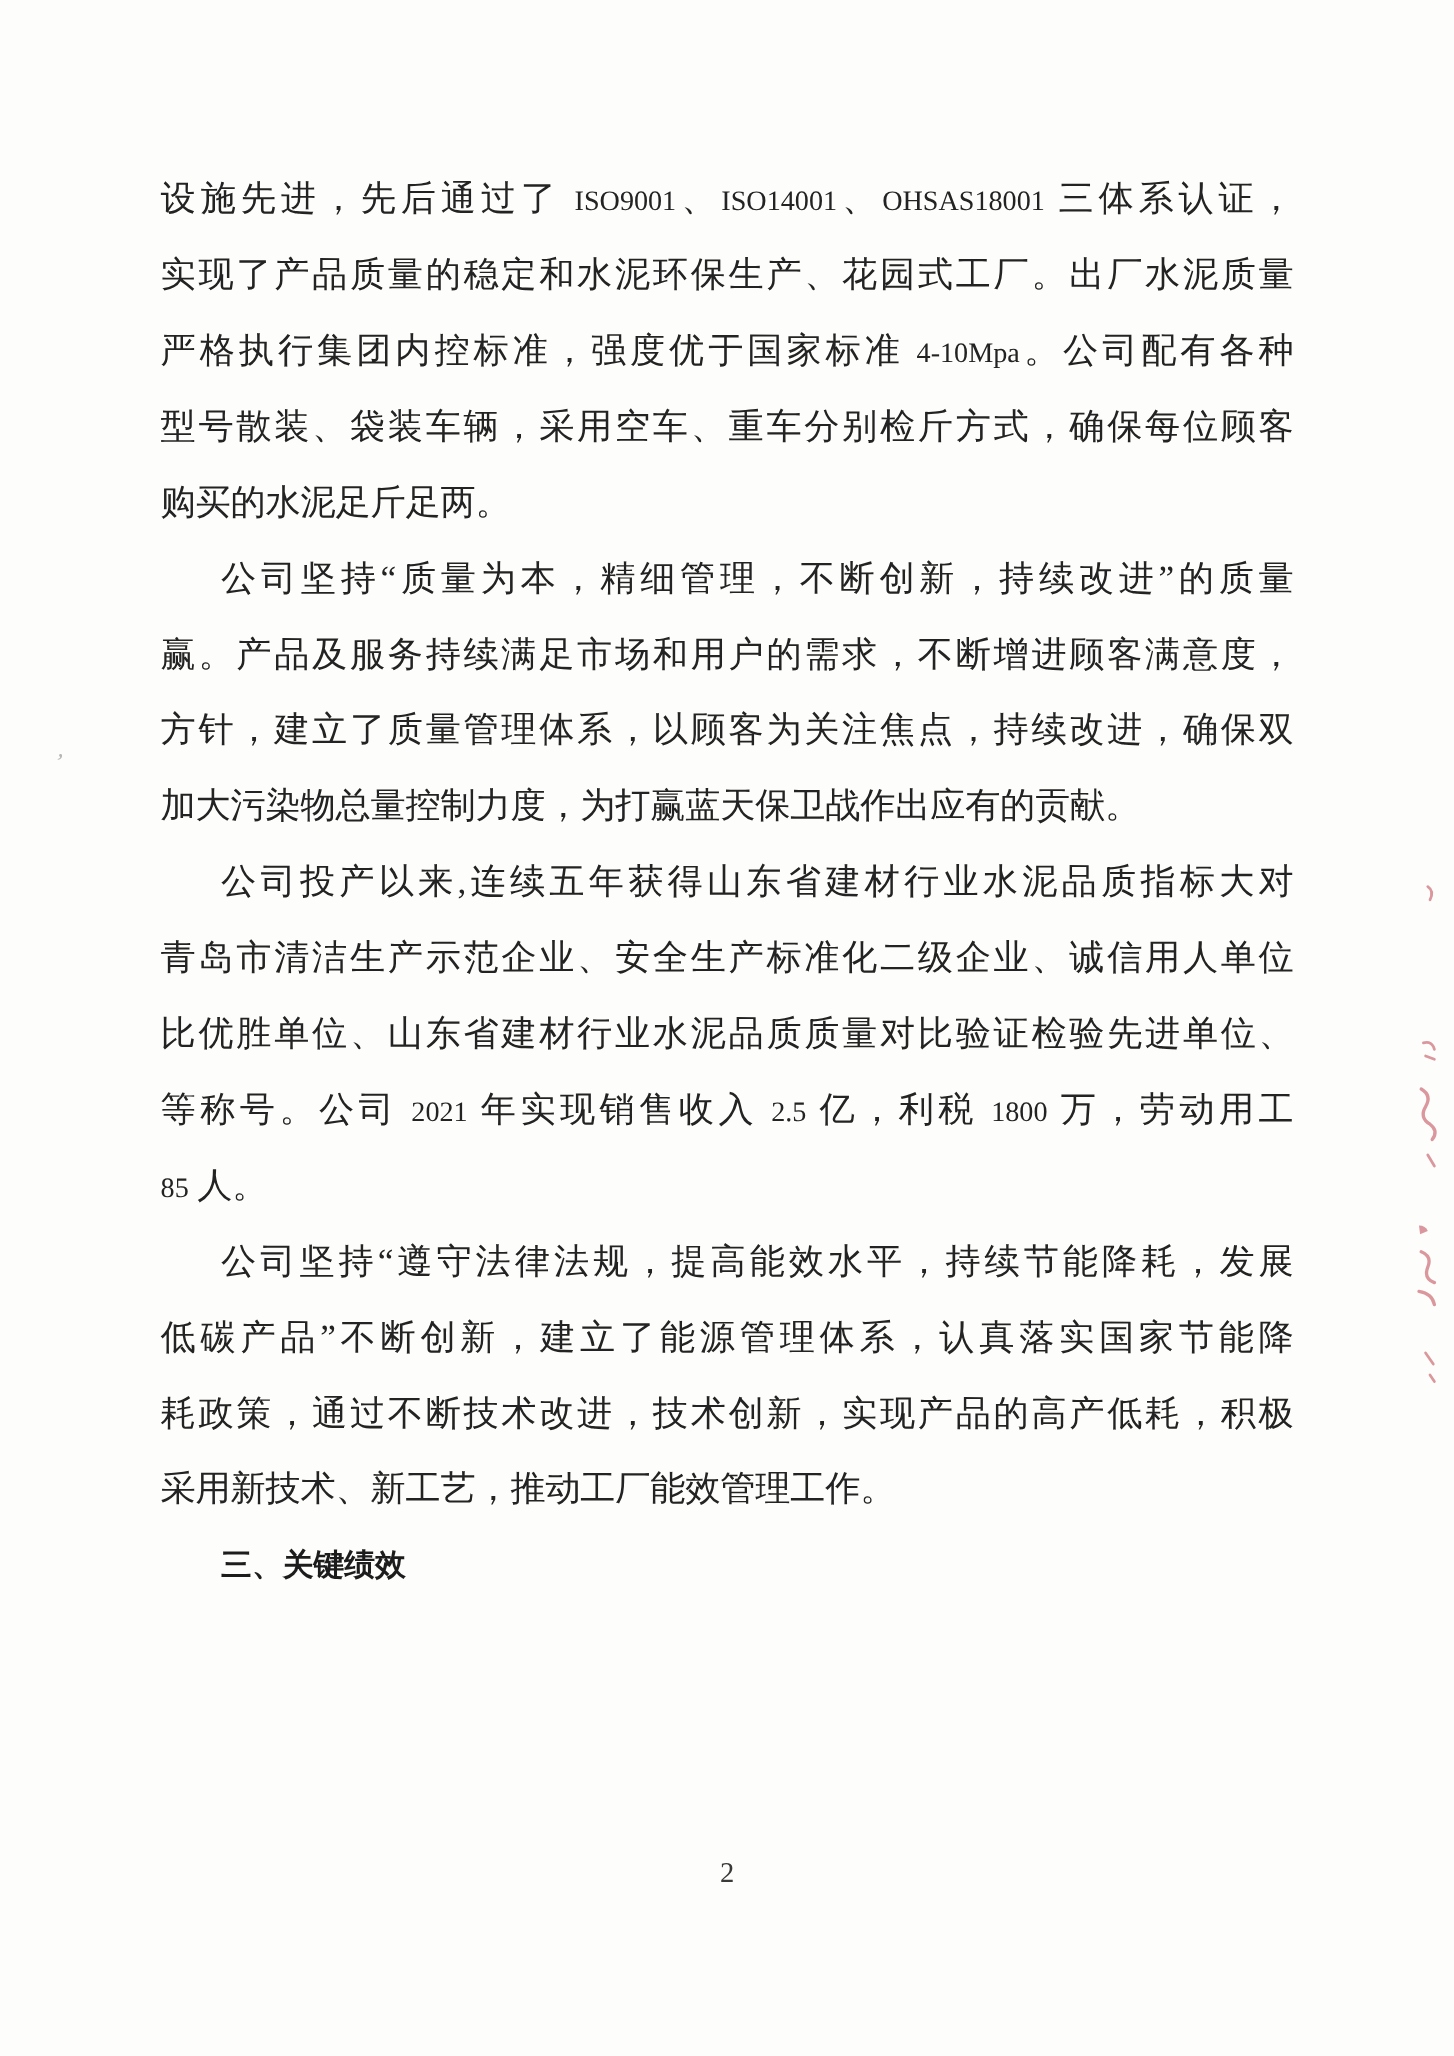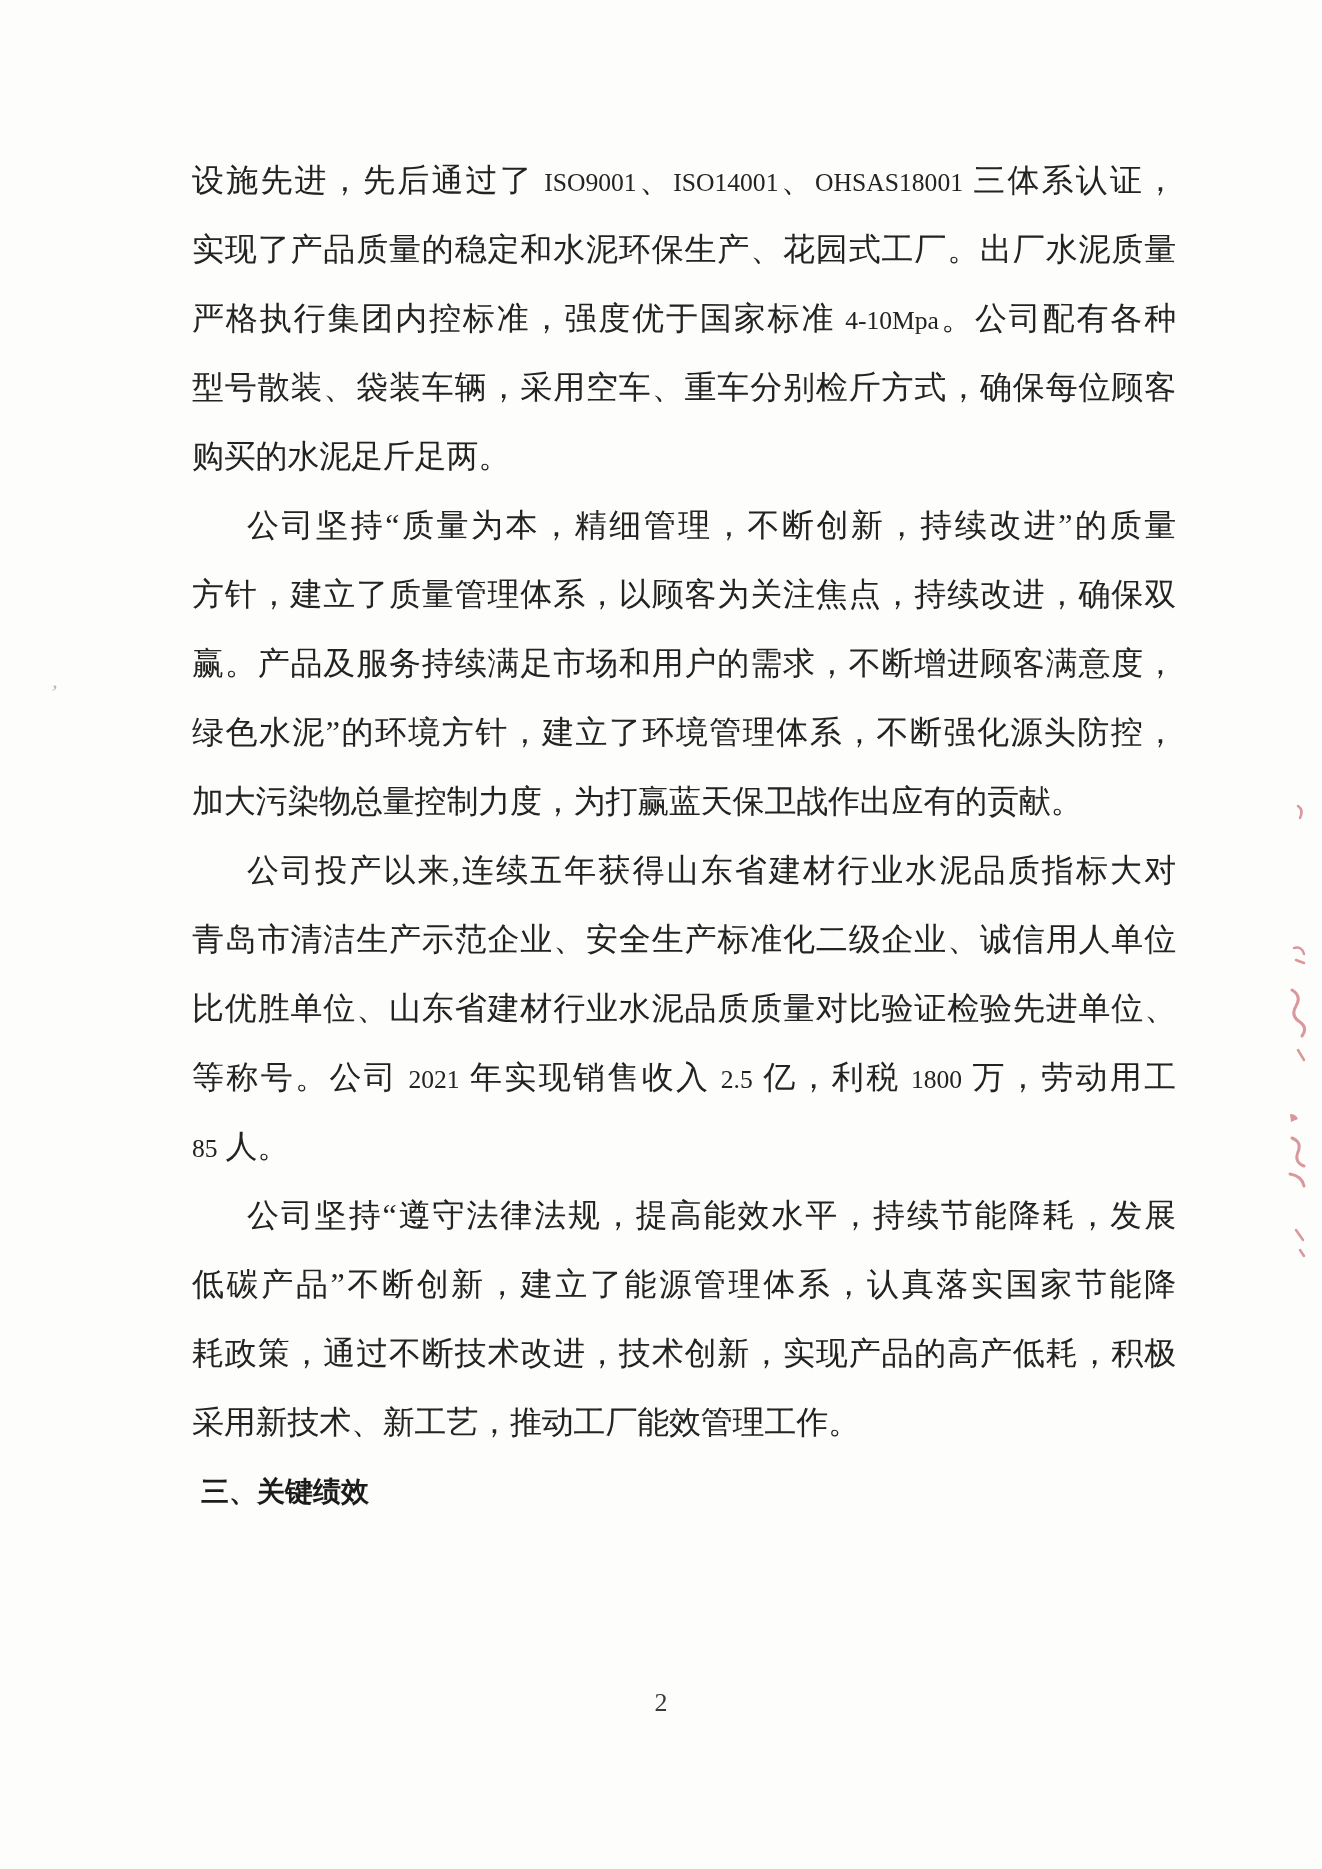--- a/index.html
+++ b/index.html
@@ -26,21 +26,20 @@
   .line {
     height: 69px;
     line-height: 69px;
     font-size: 32px;
     text-align: justify;
     text-align-last: justify;
     text-justify: inter-character;
     white-space: normal;
     letter-spacing: -0.2px;
     overflow: hidden;
-    margin-left: 46px;
   }
   .line.last { text-align-last: left; }
   .line.indent { padding-left: 55px; }
   .line .lat {
     font-size: 0.8em;
     letter-spacing: 0;
   }
   .heading {
     height: 69px;
     line-height: 69px;
@@ -83,25 +82,24 @@
   <div class="content">
     <div class="para">
         <div class="line">设施先进，先后通过了 <span class="lat">ISO9001</span>、<span class="lat">ISO14001</span>、<span class="lat">OHSAS18001</span> 三体系认证，</div>
         <div class="line">实现了产品质量的稳定和水泥环保生产、花园式工厂。出厂水泥质量</div>
         <div class="line">严格执行集团内控标准，强度优于国家标准 <span class="lat">4-10Mpa</span>。公司配有各种</div>
         <div class="line">型号散装、袋装车辆，采用空车、重车分别检斤方式，确保每位顾客</div>
         <div class="line last">购买的水泥足斤足两。</div>
       </div>
     <div class="para">
         <div class="line indent">公司坚持“质量为本，精细管理，不断创新，持续改进”的质量</div>
+        <div class="line">赢。产品及服务持续满足市场和用户的需求，不断增进顾客满意度，</div>
         <div class="line">方针，建立了质量管理体系，以顾客为关注焦点，持续改进，确保双</div>
-        <div class="line">赢。产品及服务持续满足市场和用户的需求，不断增进顾客满意度，</div>
       </div>
     <div class="para">
-        <div class="line">绿色水泥”的环境方针，建立了环境管理体系，不断强化源头防控，</div>
         <div class="line last">加大污染物总量控制力度，为打赢蓝天保卫战作出应有的贡献。</div>
       </div>
     <div class="para">
         <div class="line indent">公司投产以来,连续五年获得山东省建材行业水泥品质指标大对</div>
         <div class="line">青岛市清洁生产示范企业、安全生产标准化二级企业、诚信用人单位</div>
         <div class="line">比优胜单位、山东省建材行业水泥品质质量对比验证检验先进单位、</div>
         <div class="line">等称号。公司 <span class="lat">2021</span> 年实现销售收入 <span class="lat">2.5</span> 亿，利税 <span class="lat">1800</span> 万，劳动用工</div>
         <div class="line last"><span class="lat">85</span> 人。</div>
       </div>
     <div class="para">

